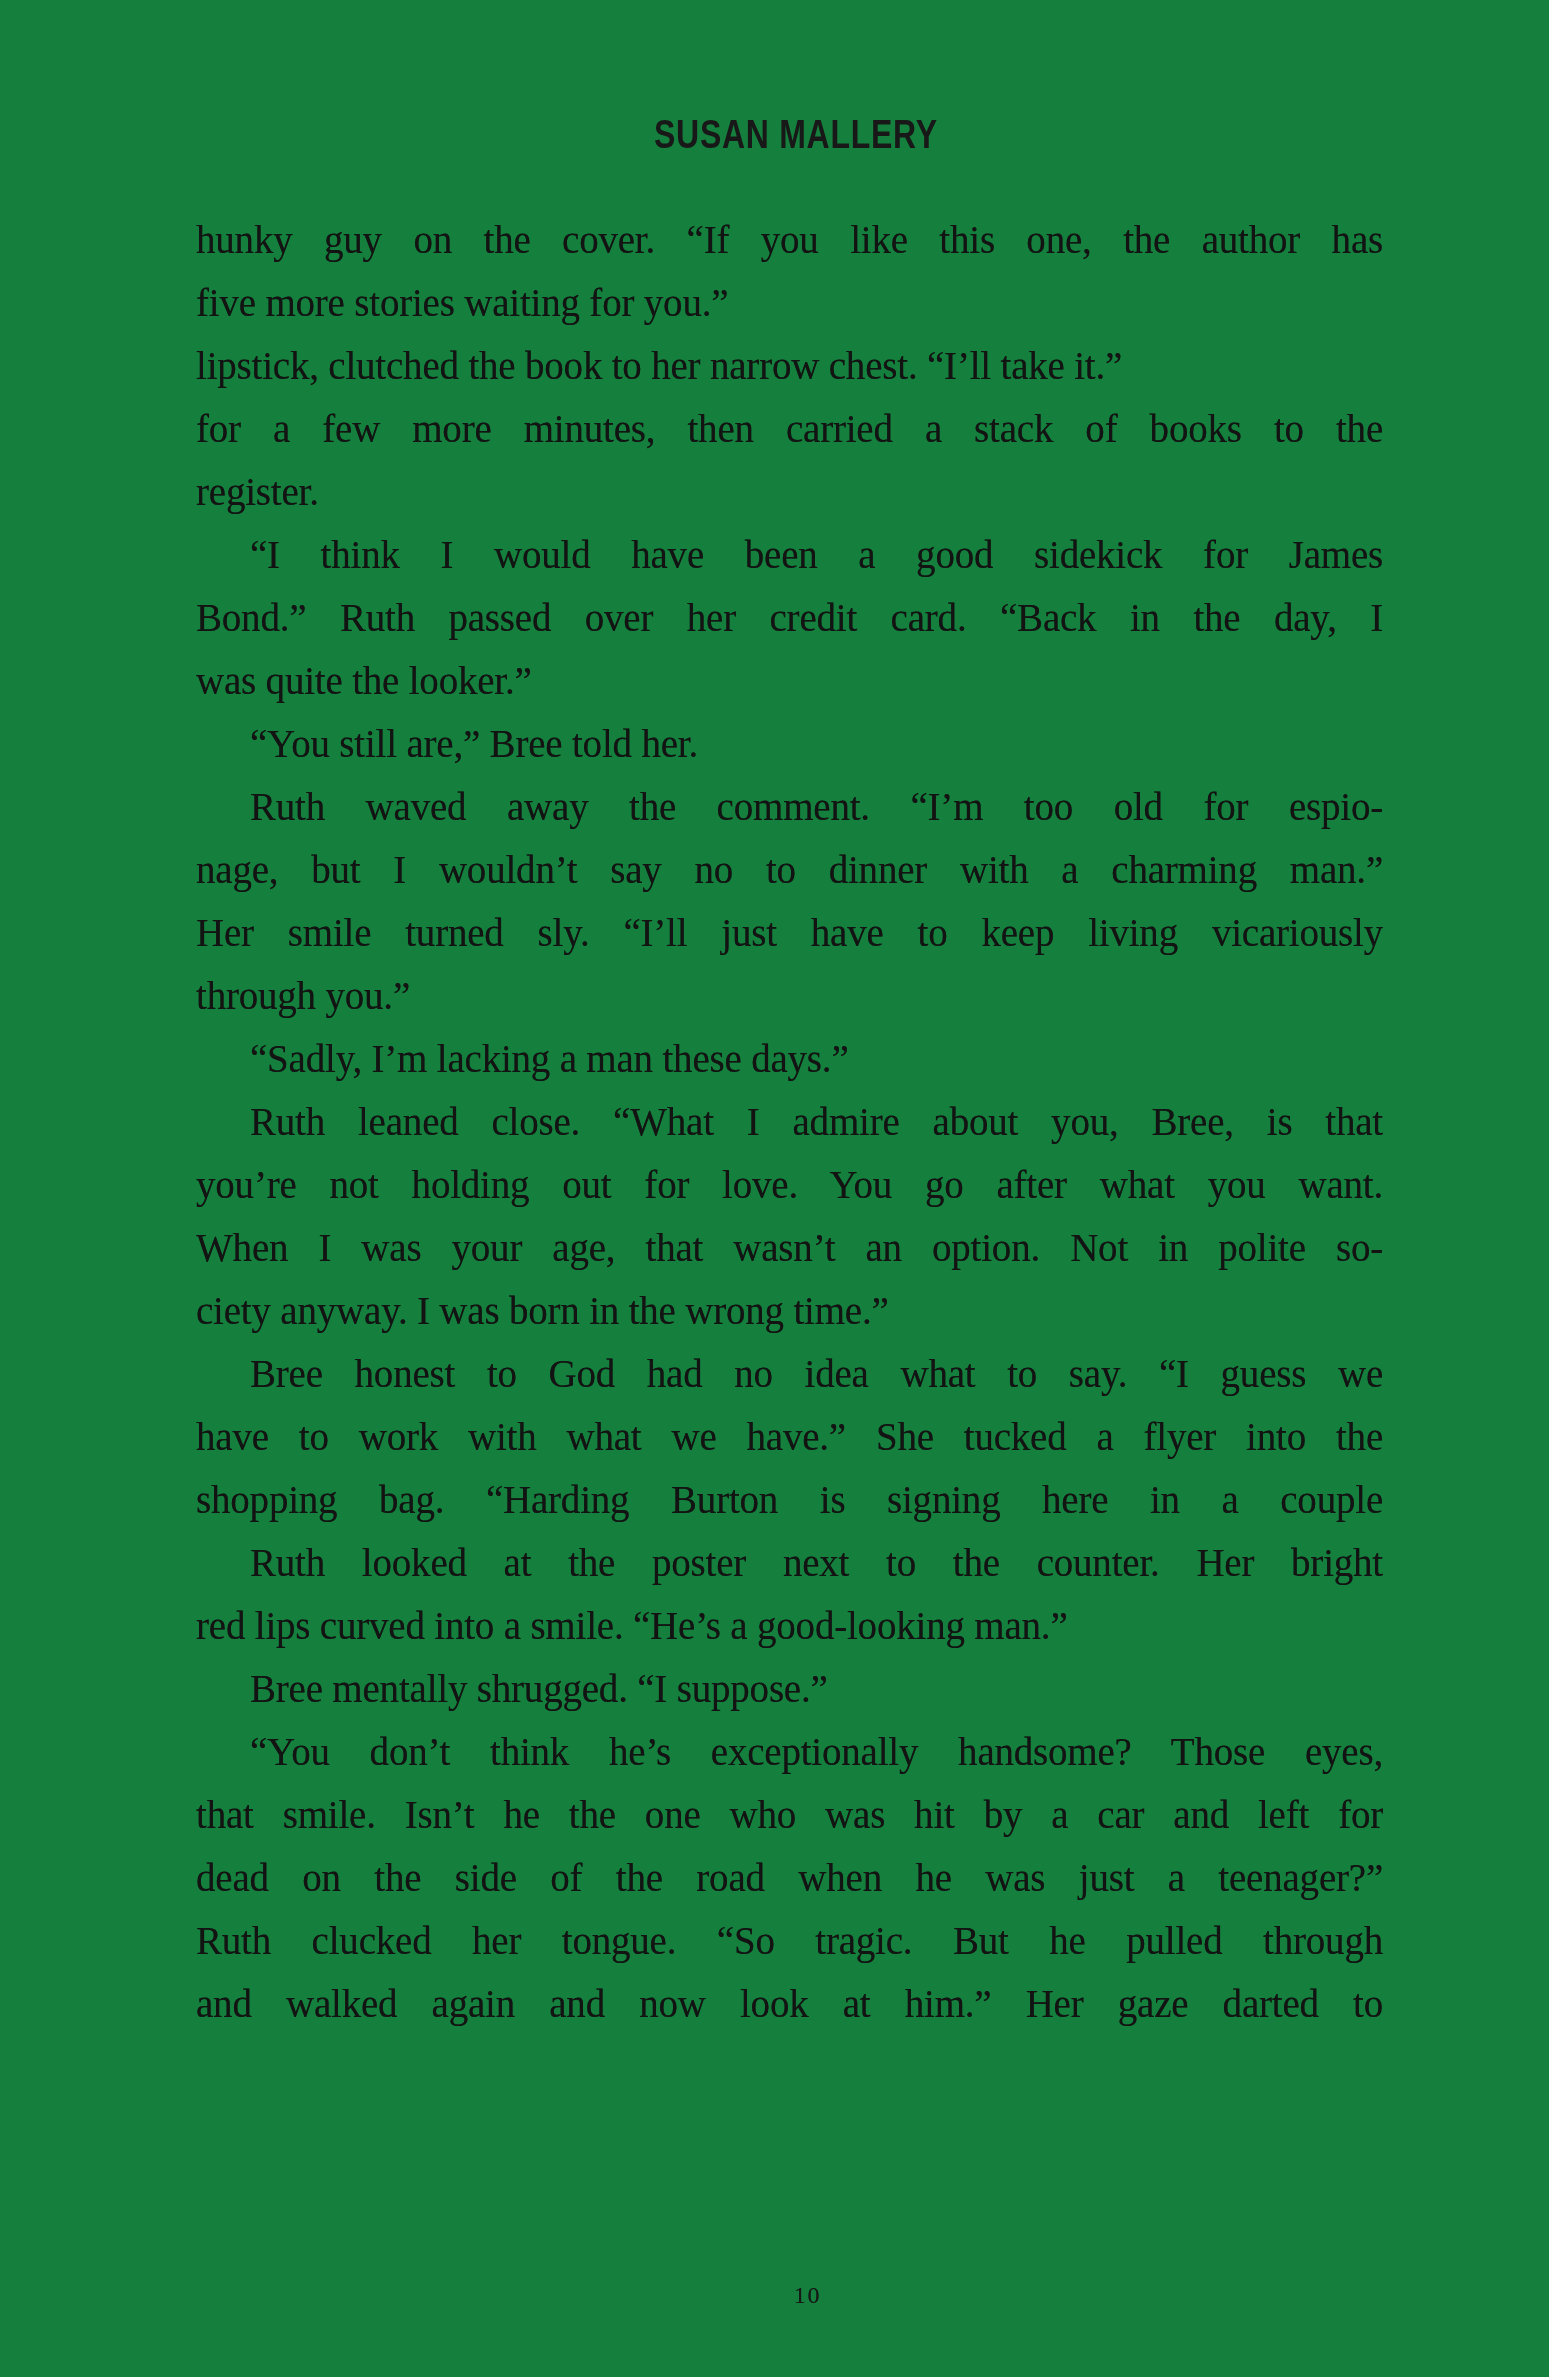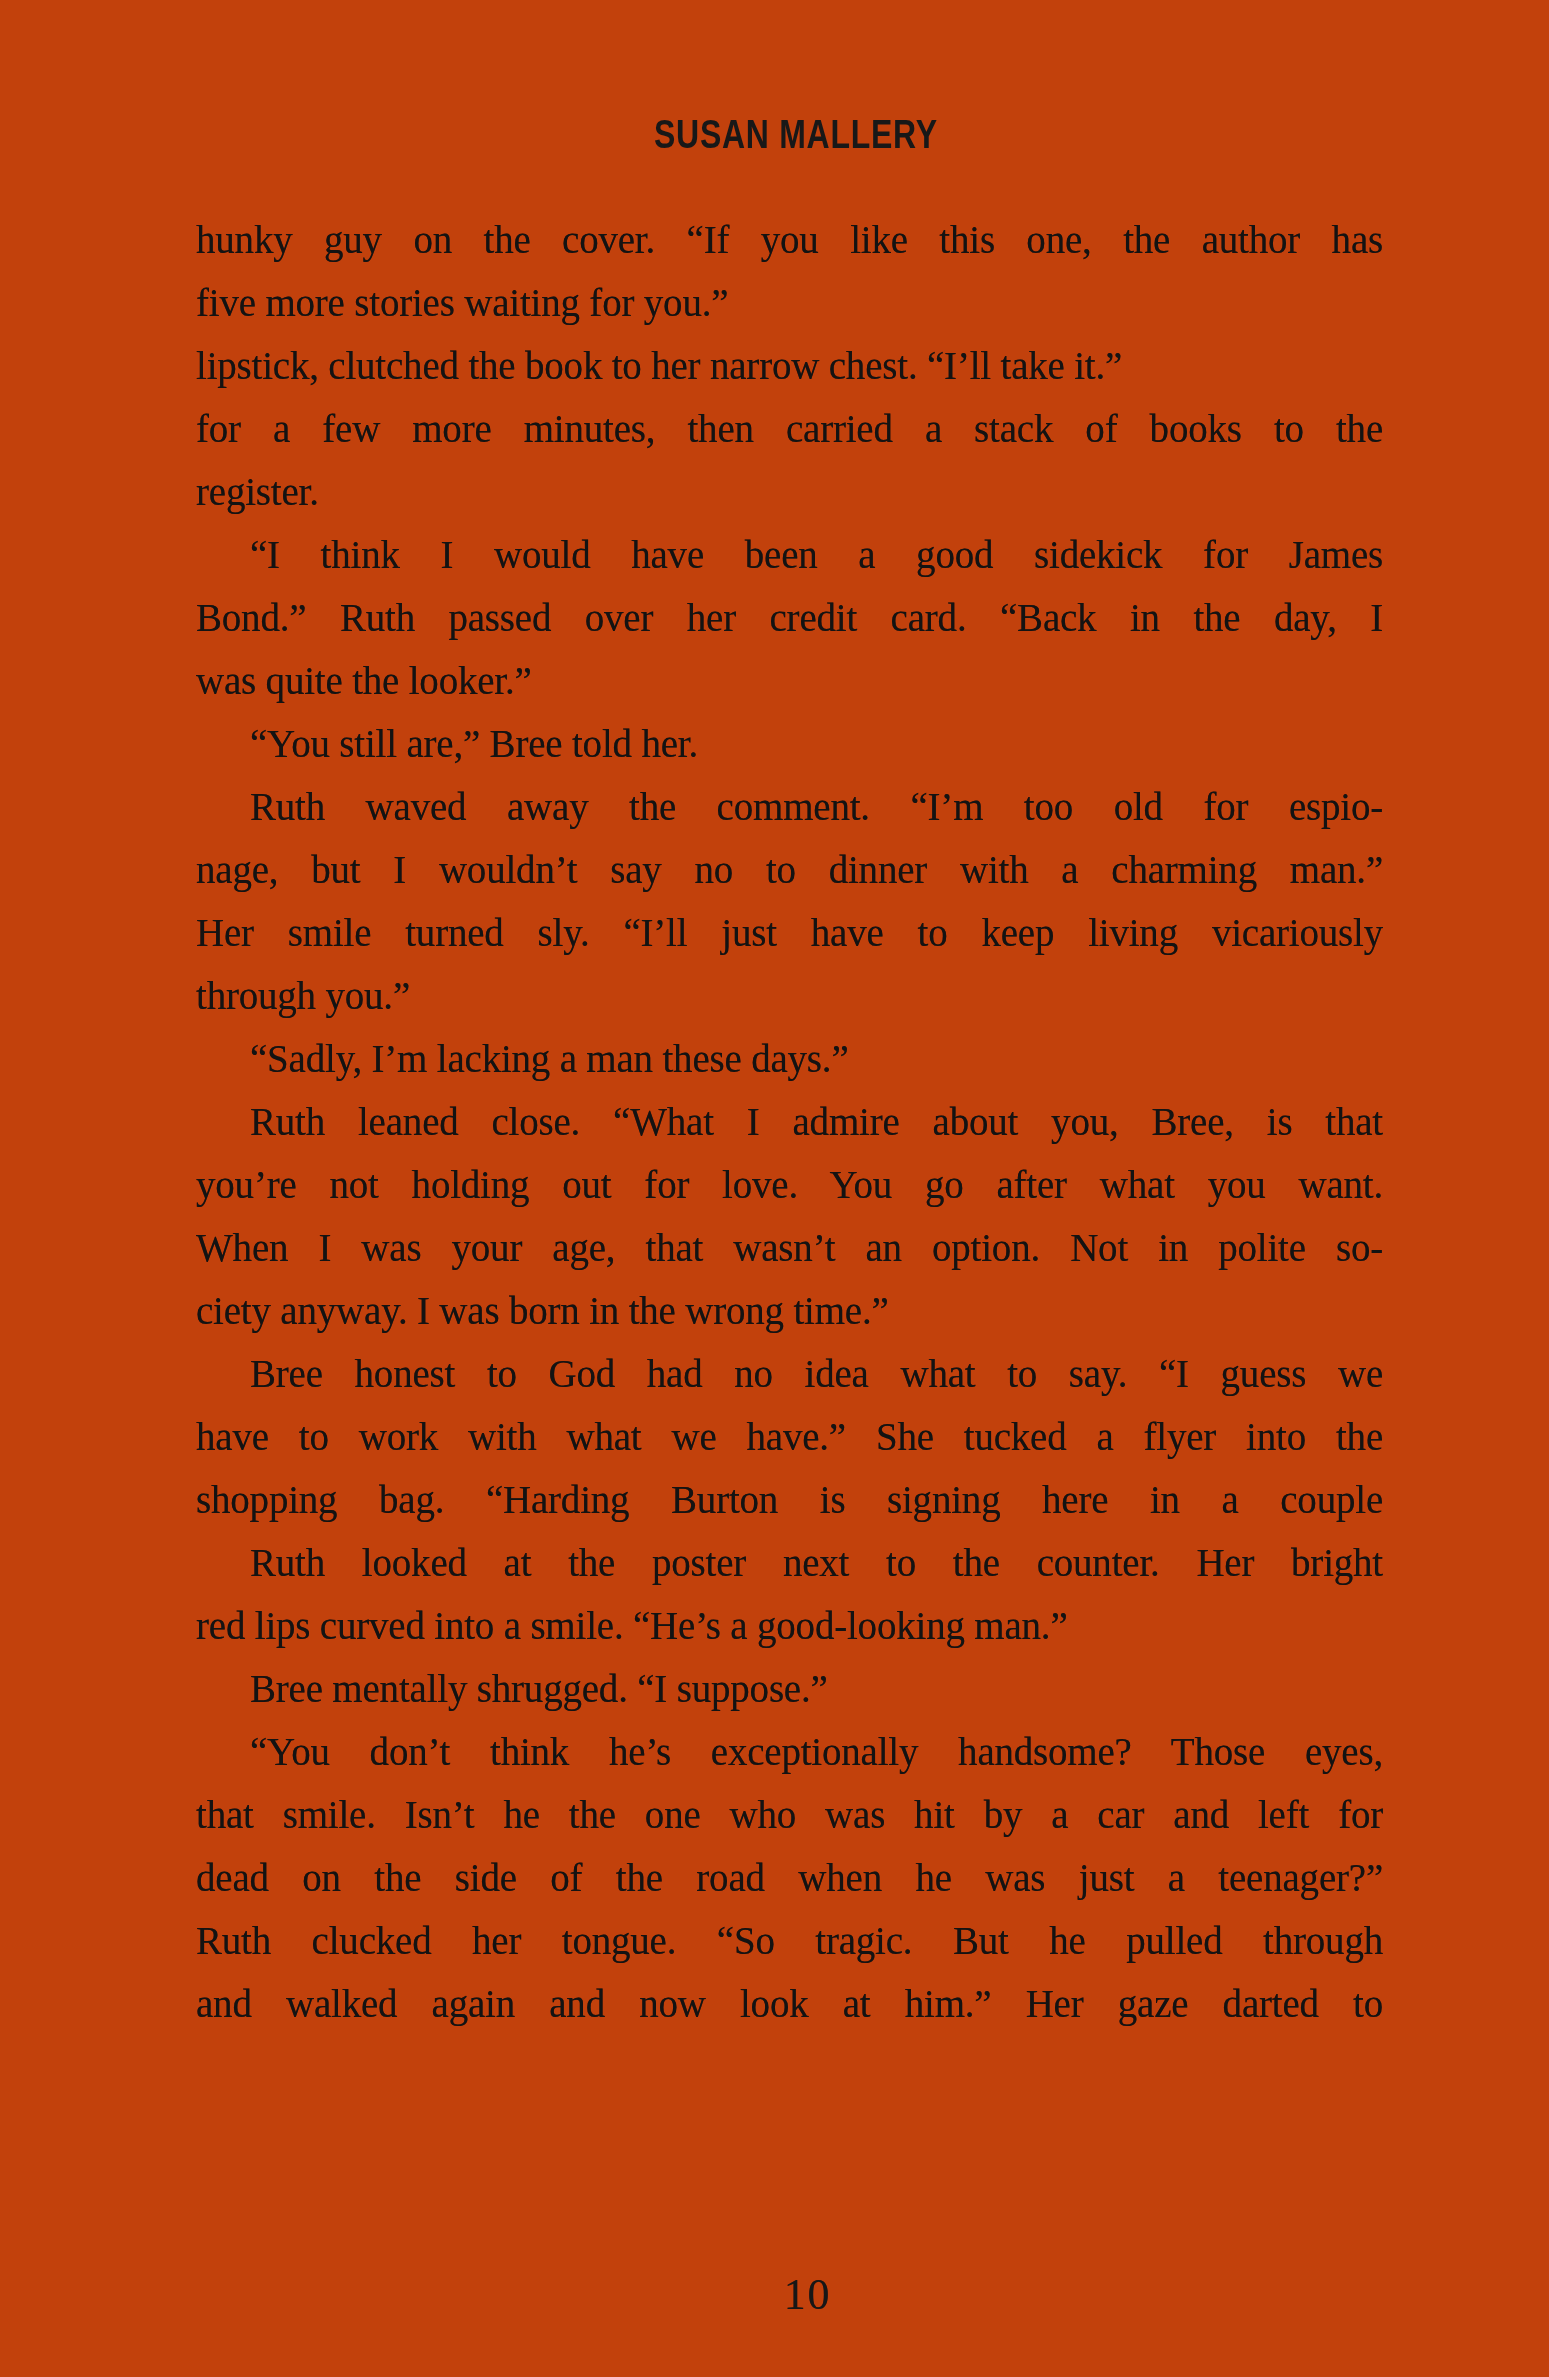--- a/index.html
+++ b/index.html
@@ -4,21 +4,21 @@
 <style>
   html, body {
     margin: 0;
     padding: 0;
     background: #ffffff;
   }
   .page {
     position: relative;
     width: 1549px;
     height: 2377px;
-    background: #c2410c;
+    background: #15803d;
     overflow: hidden;
     color: #141414;
   }
   .running-header {
     position: absolute;
     top: 114px;
     left: 654px;
     font-family: "Liberation Sans", "DejaVu Sans", sans-serif;
     font-weight: 700;
     font-size: 40px;
@@ -55,21 +55,21 @@
   }
   .page-number {
     position: absolute;
     top: 2279px;
     left: 196px;
     width: 1187px;
     padding-left: 36px;
     box-sizing: border-box;
     text-align: center;
     font-family: "Liberation Serif", "DejaVu Serif", serif;
-    font-size: 44px;
+    font-size: 24px;
     line-height: 32px;
     letter-spacing: 1.8px;
     color: #171717;
     text-shadow: 0 0 0.4px rgba(10,10,10,0.5);
   }
 </style>
 </head>
 <body>
 
 <div class="page">

